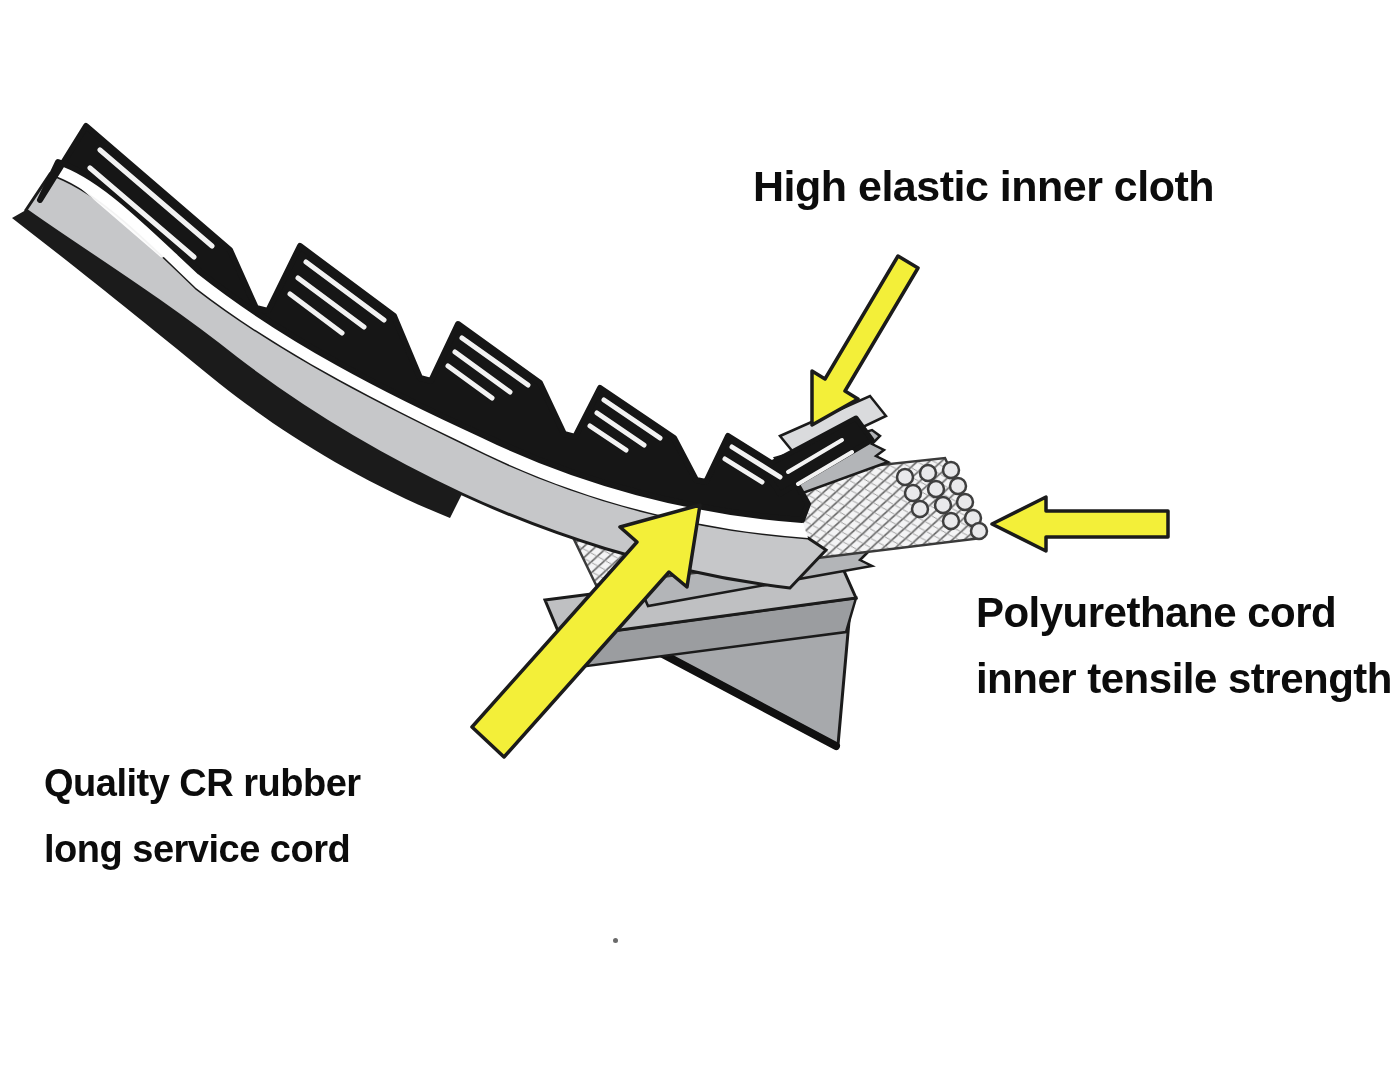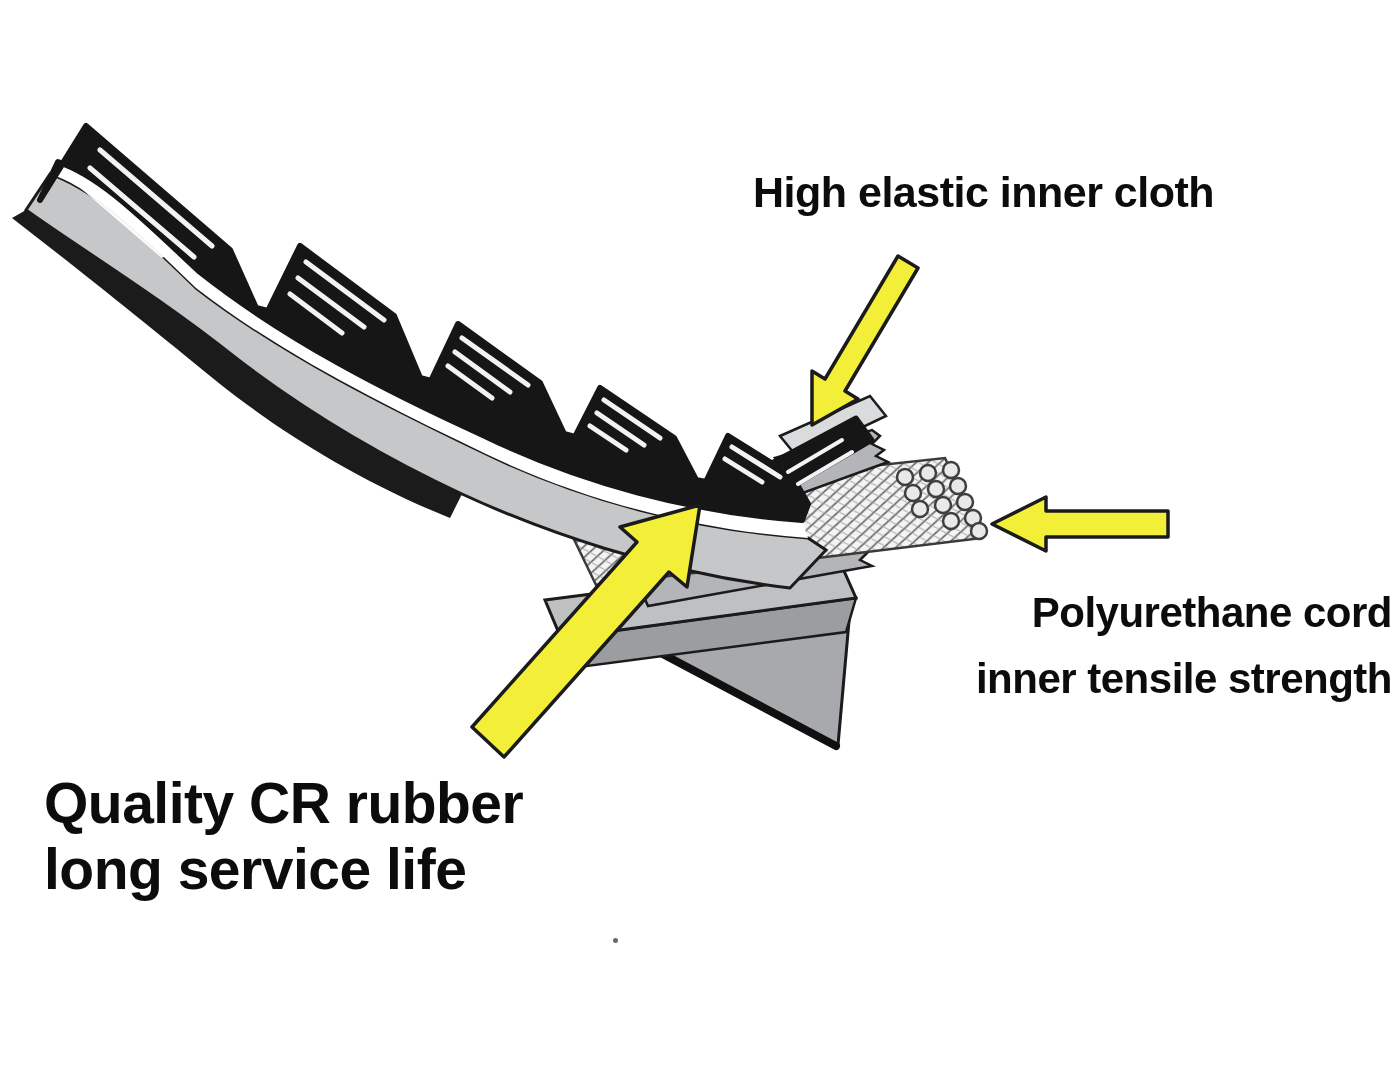--- a/index.html
+++ b/index.html
@@ -11,23 +11,23 @@
     font-family:"Liberation Sans",sans-serif;
   }
   svg.belt{position:absolute;left:0;top:0;width:1400px;height:1088px;}
   .label{
     position:absolute;
     color:#0c0c0c;
     font-weight:700;
     letter-spacing:-0.5px;
     white-space:nowrap;
   }
-  .label-inner-cloth{left:753px;top:168px;font-size:43px;}
-  .label-cord{right:8px;top:580px;font-size:42px;text-align:right;line-height:66px;}
-  .label-rubber{left:44px;top:770px;font-size:57px;line-height:66px;}
+  .label-inner-cloth{left:753px;top:162px;font-size:43px;}
+  .label-cord{right:8px;top:580px;font-size:42px;text-align:left;line-height:66px;}
+  .label-rubber{left:44px;top:750px;font-size:38px;line-height:66px;}
   .stray-mark{
     position:absolute;left:613px;top:938px;width:5px;height:5px;
     border-radius:50%;background:#6a6a6a;
   }
   
   :root{
     --belt-black:#161616;
     --belt-gray:#c6c7c9;
     --layer-gray:#b3b5b8;
     --slab-gray:#bfc0c2;
@@ -161,17 +161,17 @@
 
   <div class="label label-inner-cloth">High elastic inner cloth</div>
 
   <div class="label label-cord">
     <div>Polyurethane cord</div>
     <div>inner tensile strength</div>
   </div>
 
   <div class="label label-rubber">
     <div>Quality CR rubber</div>
-    <div>long service life</div>
+    <div>long service cord</div>
   </div>
 
   <div class="stray-mark"></div>
 </div>
 
 </body></html>

